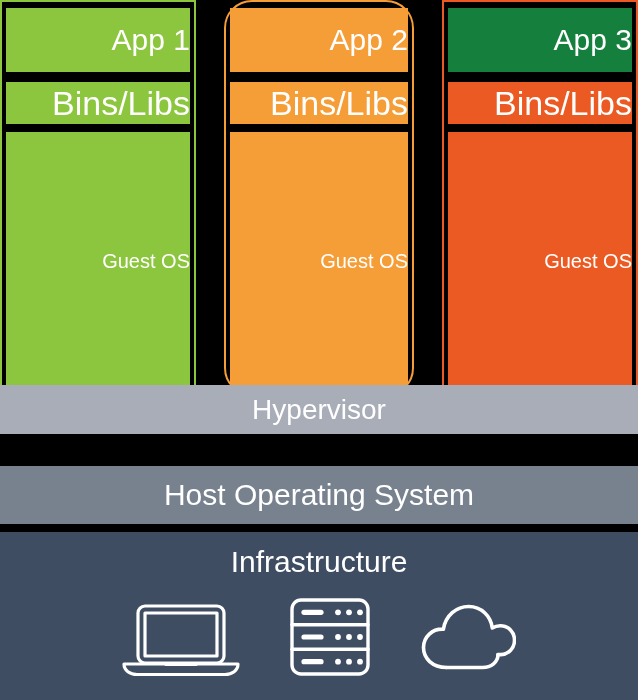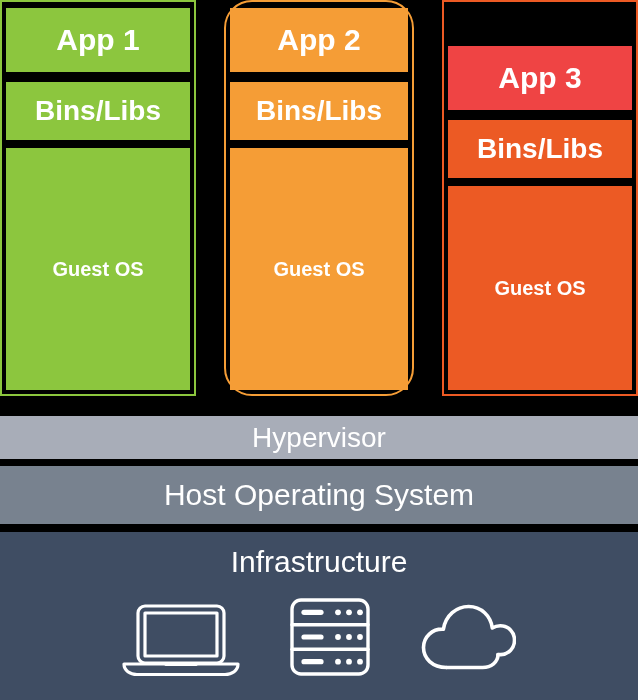--- a/index.html
+++ b/index.html
@@ -43,35 +43,34 @@
     flex-direction: column;
     padding: 6px 4px 4px 4px;
   }
   .vm-column.col-2 { width: 190px; }
   .vm-column.col-3 { width: 196px; }
 
   .vm-block {
     box-sizing: border-box;
     display: flex;
     align-items: center;
-    justify-content: center;
+    justify-content: flex-end;
     color: #ffffff;
     text-align: center;
     line-height: 1;
-    font-weight: bold;
   }
 
   .blk-app {
     height: 64px;
     font-size: 30px;
     margin-bottom: 10px;
   }
   .blk-bins {
-    height: 58px;
-    font-size: 28px;
+    height: 42px;
+    font-size: 34px;
     margin-bottom: 8px;
   }
   .blk-guest {
     flex: 1 1 auto;
     font-size: 20px;
   }
 
   
   .layer {
     position: absolute;
@@ -79,22 +78,22 @@
     width: 638px;
     box-sizing: border-box;
     color: #ffffff;
     display: flex;
     align-items: center;
     justify-content: center;
     line-height: 1;
   }
 
   .layer-hypervisor {
-    top: 416px;
-    height: 43px;
+    top: 385px;
+    height: 49px;
     font-size: 28px;
   }
 
   .layer-hostos {
     top: 466px;
     height: 58px;
     font-size: 30px;
   }
 
   .layer-infra {
@@ -150,21 +149,21 @@
       </div>
       <div class="vm-block blk-bins" style="background: rgb(245, 157, 54);">
         <span>Bins/Libs</span>
       </div>
       <div class="vm-block blk-guest" style="background: rgb(245, 157, 54);">
         <span>Guest OS</span>
       </div>
     </div>
 
     <div class="vm-column col-3" id="col3" style="border-color: rgb(236, 90, 36);">
-      <div class="vm-block blk-app" style="background: #ef4444; margin-top: 38px;">
+      <div class="vm-block blk-app" style="background: #15803d;">
         <span>App 3</span>
       </div>
       <div class="vm-block blk-bins" style="background: rgb(236, 90, 36);">
         <span>Bins/Libs</span>
       </div>
       <div class="vm-block blk-guest" style="background: rgb(236, 90, 36);">
         <span>Guest OS</span>
       </div>
     </div>
 

